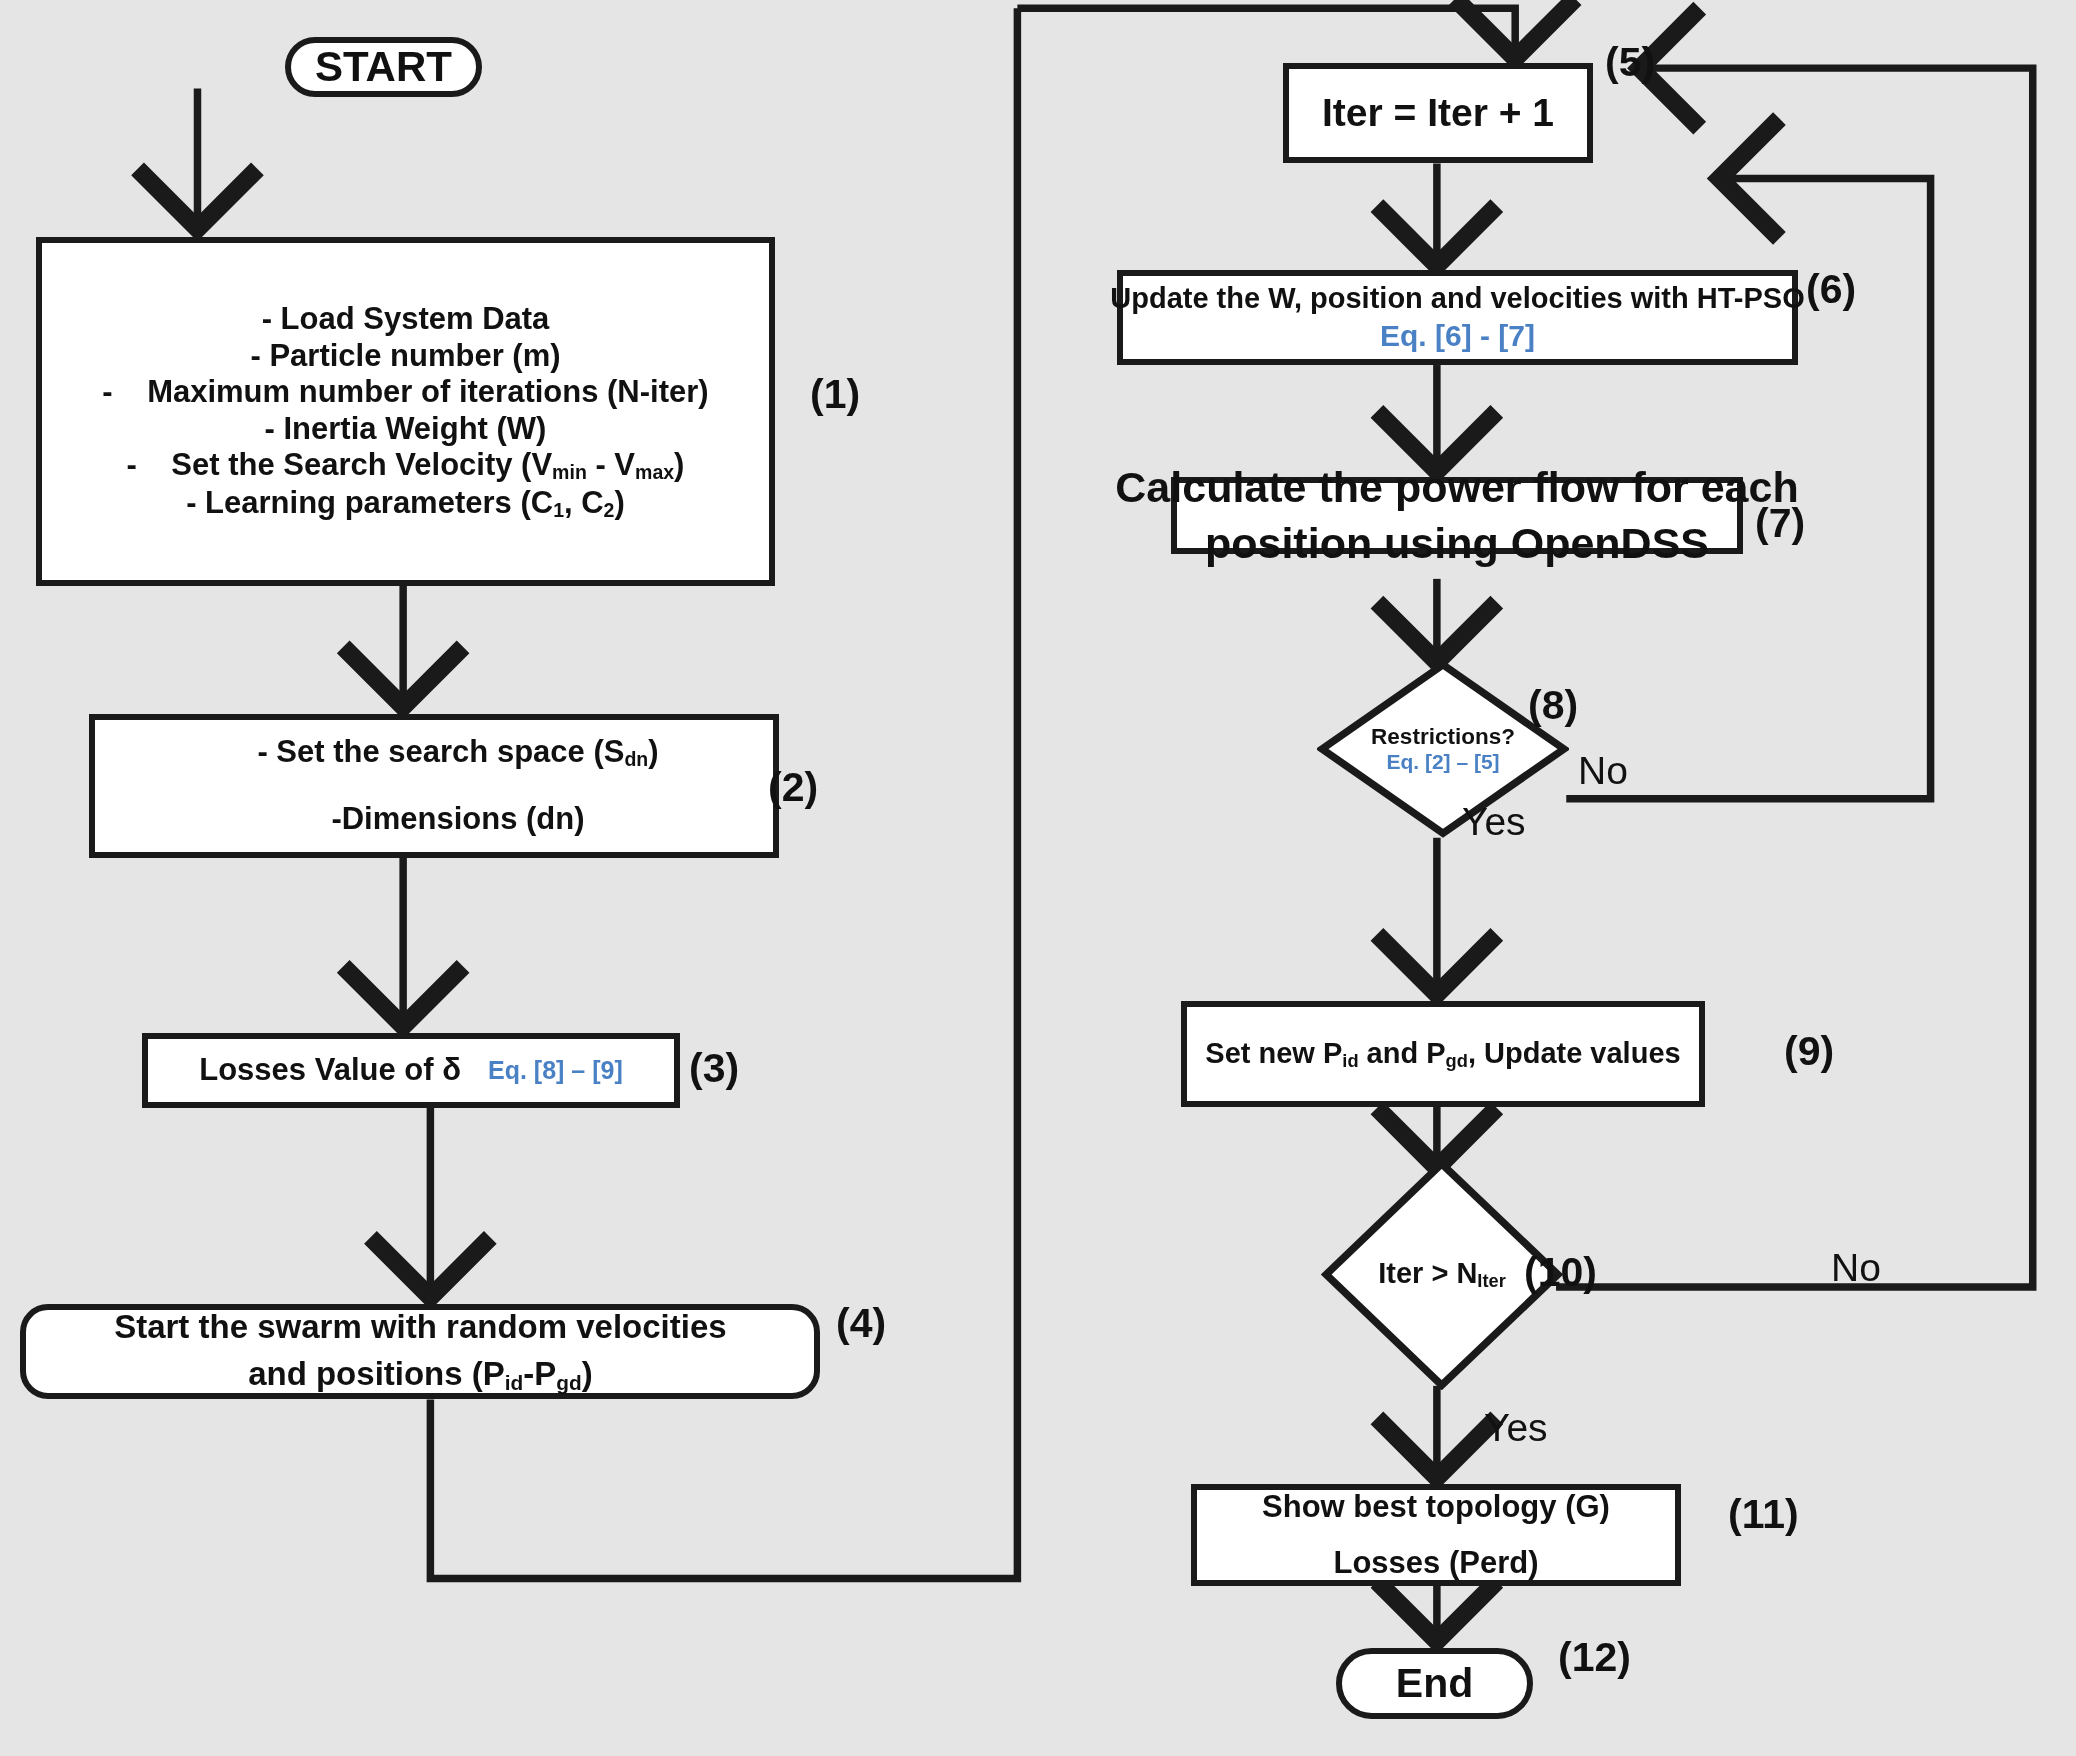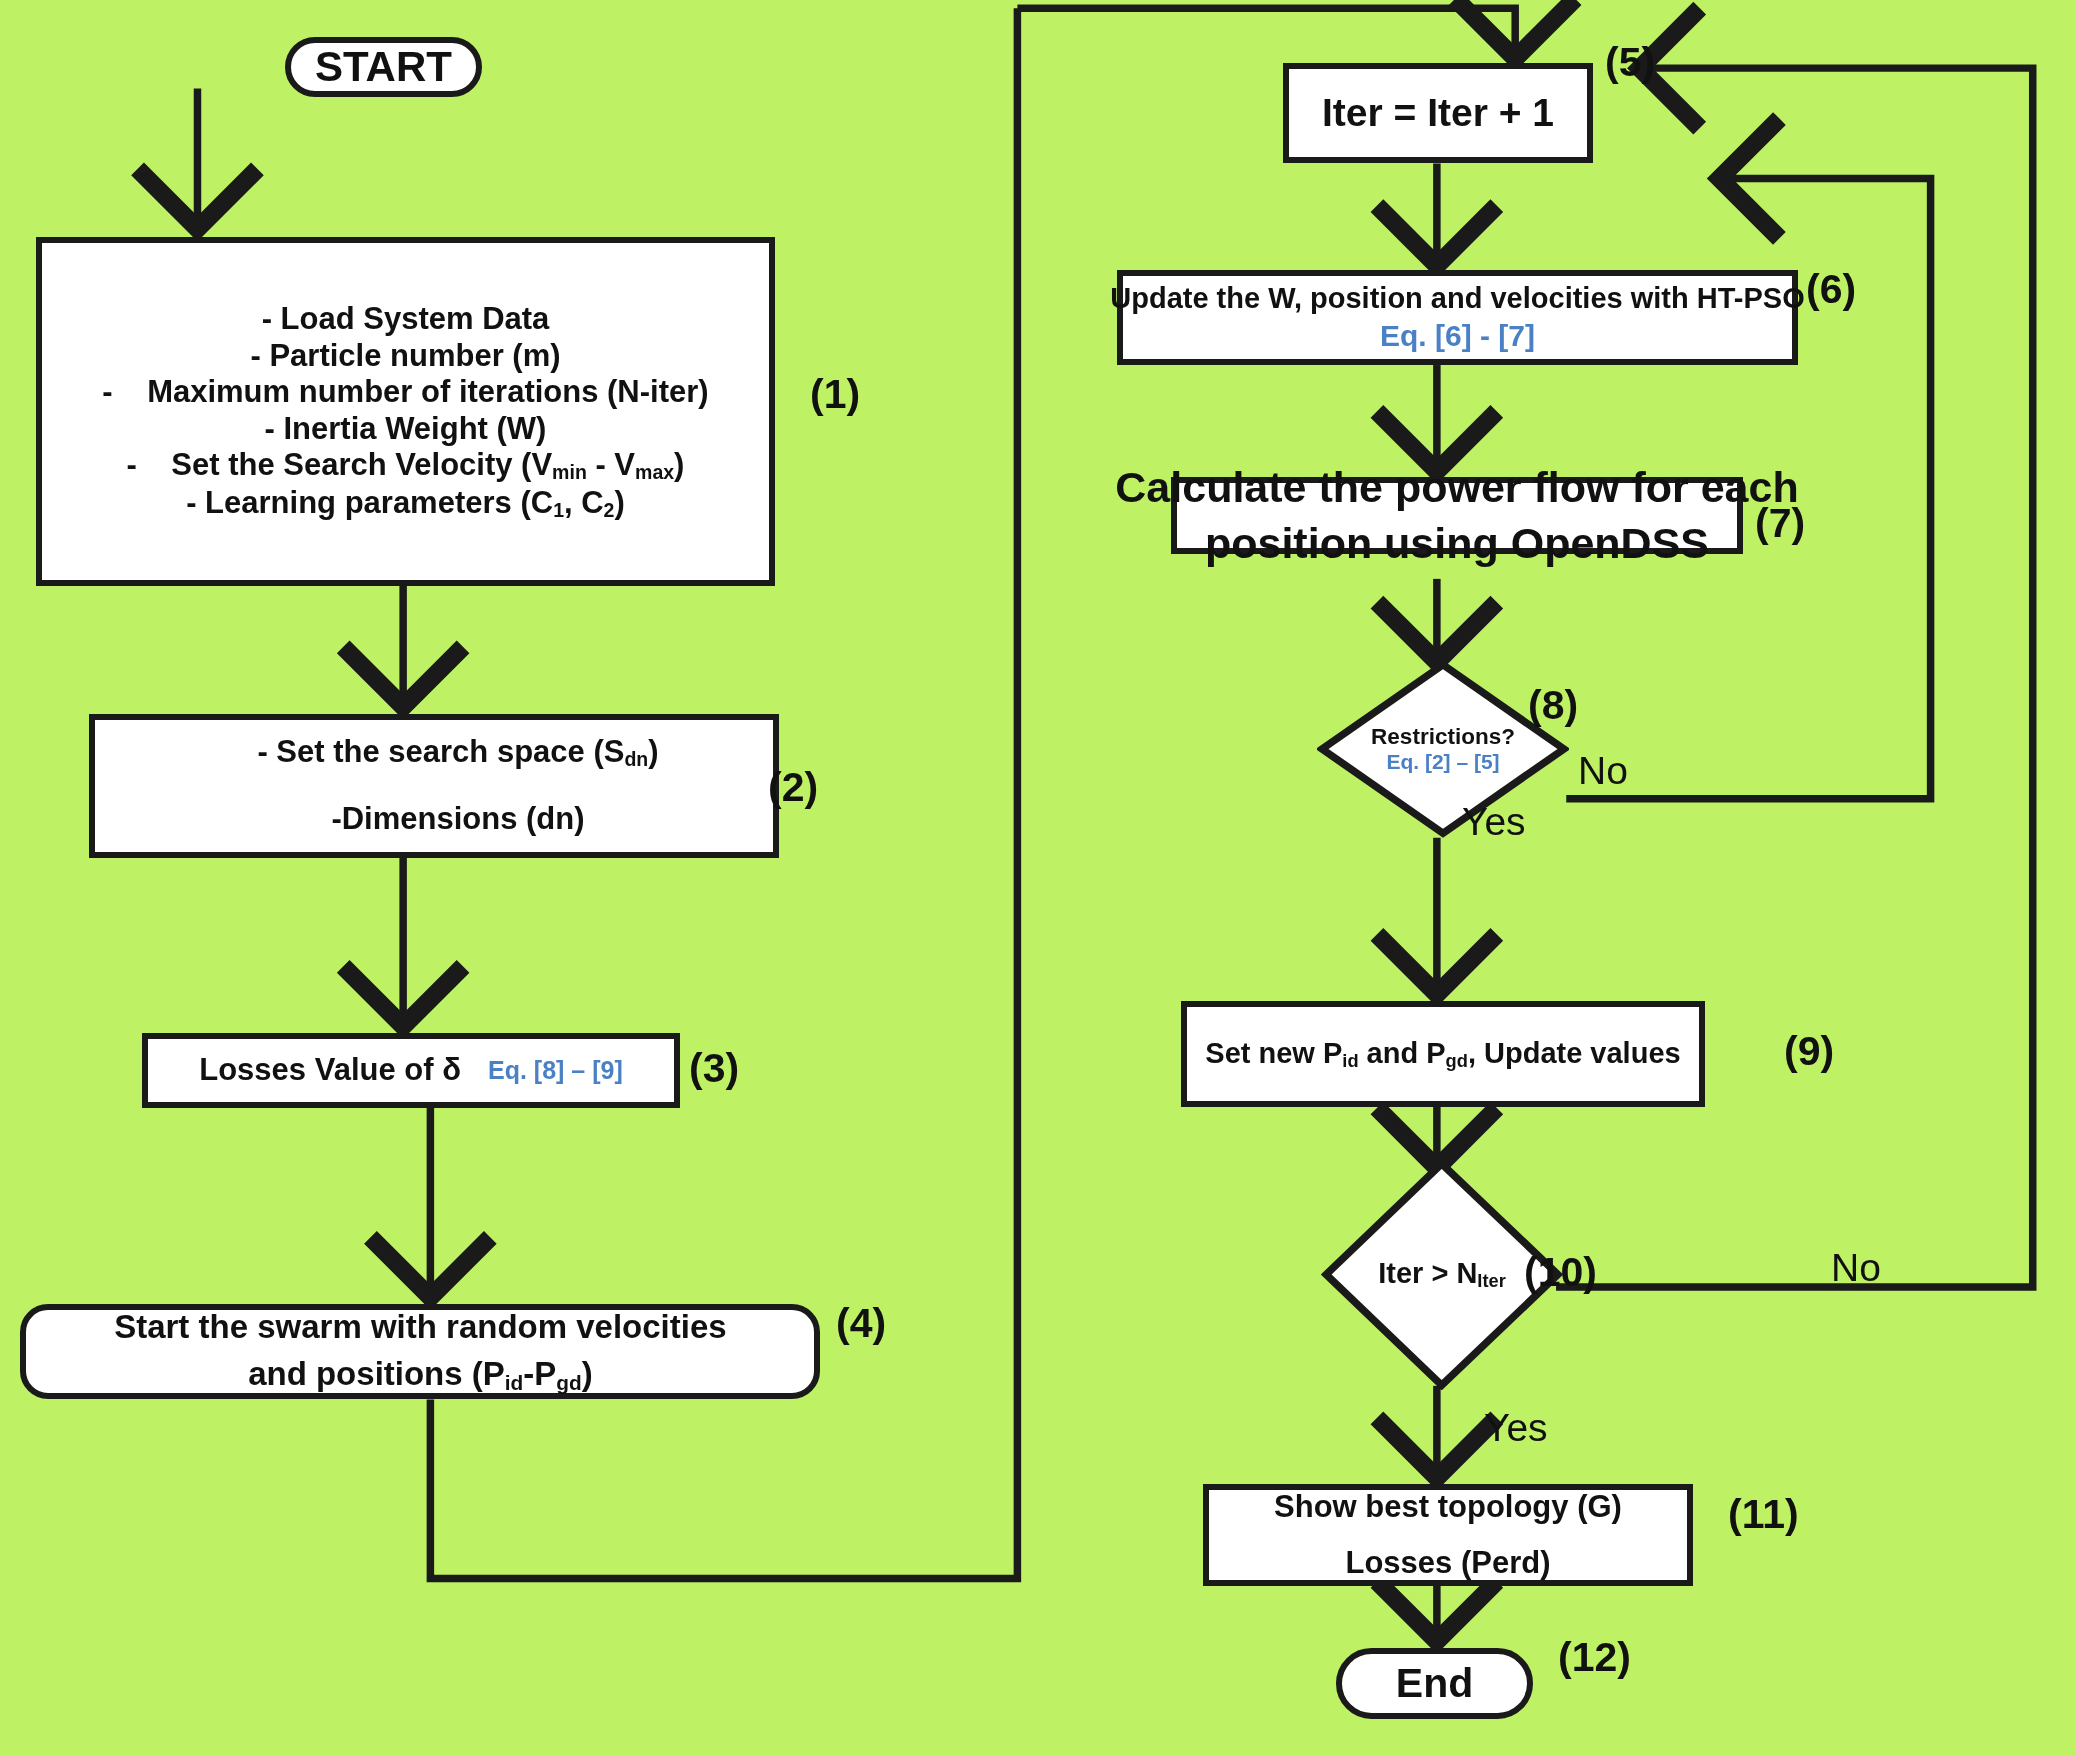--- a/index.html
+++ b/index.html
@@ -4,21 +4,21 @@
 <style>
   html, body {
     margin: 0;
     padding: 0;
     background: #ffffff;
   }
   #canvas {
     position: relative;
     width: 2077px;
     height: 1757px;
-    background: #bef264;
+    background: #e5e5e5;
     font-family: "Liberation Sans", sans-serif;
     overflow: hidden;
   }
   #wires {
     position: absolute;
     left: 0; top: 0;
     width: 2077px;
     height: 1757px;
     pointer-events: none;
   }
@@ -219,21 +219,21 @@
       <polygon points="177,7 348,170 177,333 7,170" fill="#ffffff" stroke="#1a1a1a" stroke-width="11" stroke-linejoin="miter"></polygon>
     </svg>
     <div class="diamond-text">
       <span class="line" style="font-size:29px;"><span>Iter &gt; N</span><sub>Iter</sub></span>
     </div>
   </div>
   <div class="step-tag" style="left:1524px; top:1249px;">(10)</div>
   <div class="edge-label" style="left:1831px; top:1246px;">No</div>
   <div class="edge-label" style="left:1484px; top:1406px;">Yes</div>
 
-  <div class="node proc" style="left:1191px; top:1484px; width:490px; height:102px; font-size:31px; gap:19px;margin-left:12px;">
+  <div class="node proc" style="left:1191px; top:1484px; width:490px; height:102px; font-size:31px; gap:19px;">
     <span class="line">Show best topology (G)</span>
     <span class="line">Losses (Perd)</span>
   </div>
   <div class="step-tag" style="left:1728px; top:1491px;">(11)</div>
 
   <div class="node term" style="left:1336px; top:1648px; width:197px; height:71px; font-size:41px;">
     <span class="line">End</span>
   </div>
   <div class="step-tag" style="left:1558px; top:1634px;">(12)</div>
 

